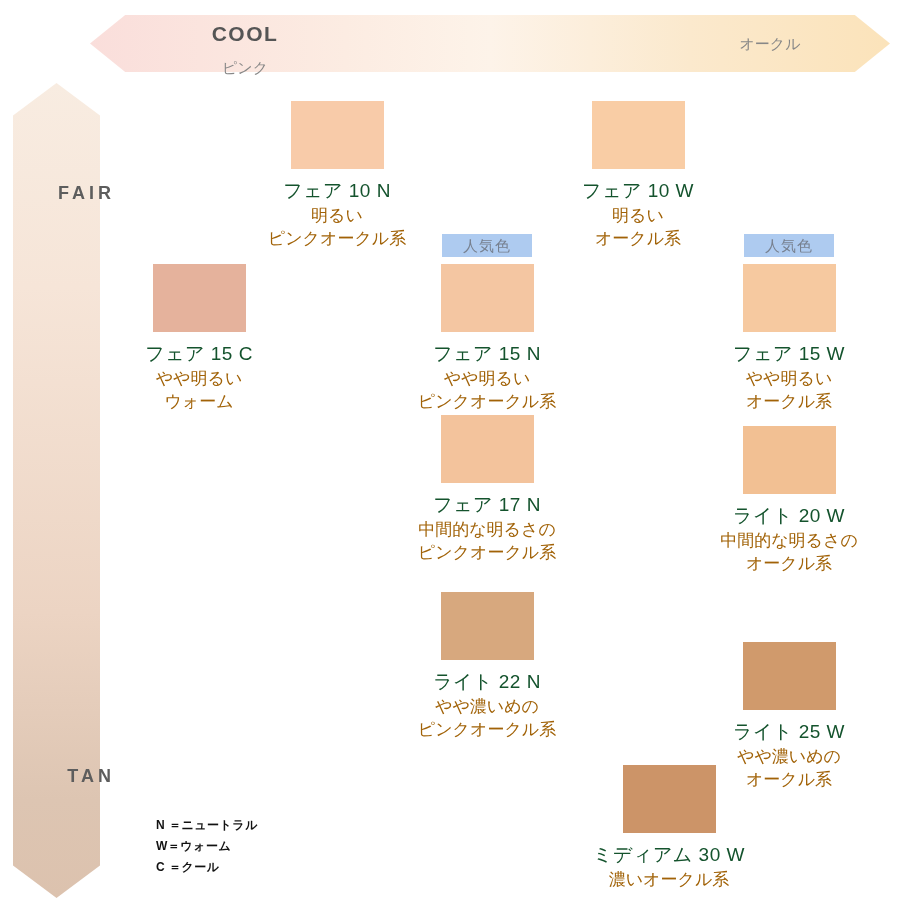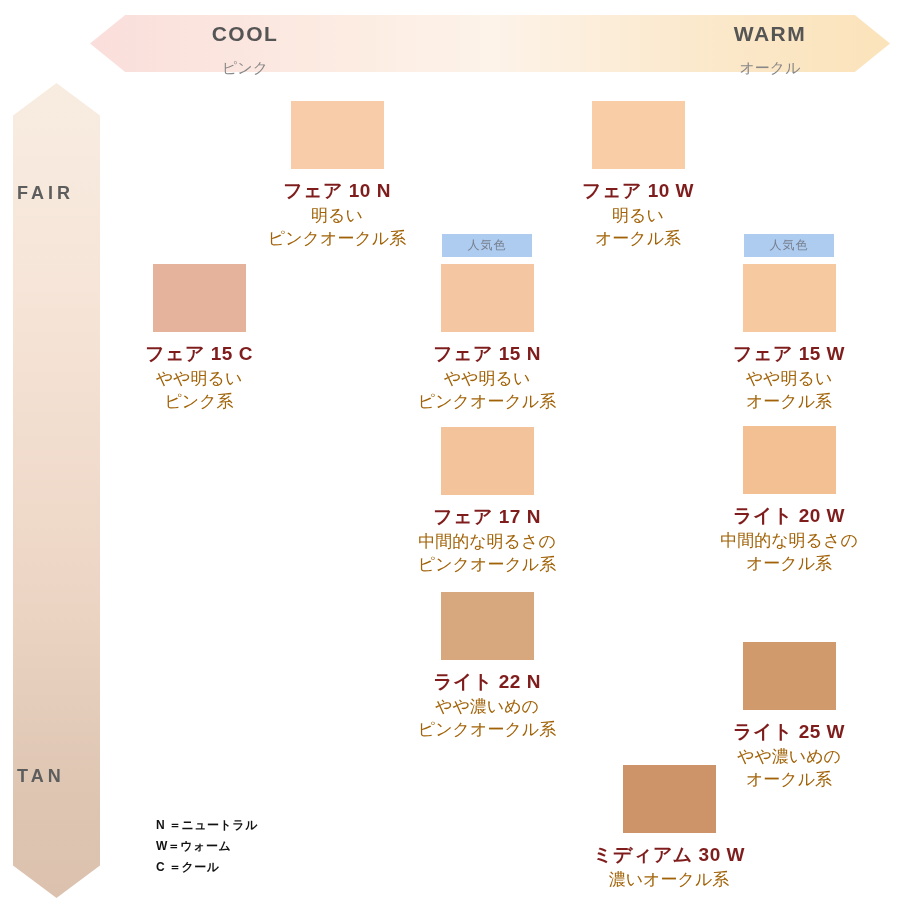--- a/index.html
+++ b/index.html
@@ -17,57 +17,56 @@
   .axis-label-group.cool{left:135px;top:22px;}
   .axis-label-group.warm{left:660px;top:22px;}
   .axis-main{font-size:21px;font-weight:600;letter-spacing:1.5px;color:#555555;}
   .axis-sub{font-size:15px;color:#878787;margin-top:13px;}
   
   .v-arrow{
     position:absolute;left:13px;top:83px;width:87px;height:815px;
     background:linear-gradient(180deg,#f8ece1 0%,#f6e5d8 25%,#ecd4c3 65%,#ddc5b2 88%,#dcc2ae 100%);
     clip-path:polygon(50% 0%,100% 4%,100% 96%,50% 100%,0% 96%,0% 4%);
   }
-  .v-axis-label{position:absolute;left:13px;width:102px;text-align:left;
+  .v-axis-label{position:absolute;left:13px;width:102px;text-align:right;
     font-size:18px;font-weight:600;letter-spacing:4px;color:#5d5d5d;text-indent:4px;}
   .v-axis-label.fair{top:183px;}
   .v-axis-label.tan{top:766px;}
   
   .shade{position:absolute;width:220px;text-align:center;}
   .badge{display:block;width:90px;height:23px;margin:0 auto 7px;
-    font-size:12px;line-height:23px;letter-spacing:1px;}
+    font-size:15px;line-height:23px;letter-spacing:1px;}
   .swatch{width:93px;height:68px;margin:0 auto;}
-  .shade-name{margin-top:9px;font-size:19px;font-weight:bold;color:#7f1d1d;letter-spacing:0.5px;}
+  .shade-name{margin-top:9px;font-size:19px;font-weight:normal;color:#14532d;letter-spacing:0.5px;}
   .shade-desc{font-size:17px;line-height:23px;color:#a16207;}
   .s-f10n{left:227px;top:101px;}
   .s-f10w{left:528px;top:101px;}
   .s-f15c{left:89px;top:264px;}
   .s-f15n{left:377px;top:234px;}
   .s-f15w{left:679px;top:234px;}
-  .s-f17n{left:377px;top:415px;margin-top:12px;}
+  .s-f17n{left:377px;top:415px;}
   .s-l20w{left:679px;top:426px;}
   .s-l22n{left:377px;top:592px;}
   .s-l25w{left:679px;top:642px;}
   .s-m30w{left:559px;top:765px;}
   
   .legend{position:absolute;left:156px;top:815px;}
   .legend-line{font-size:12px;font-weight:600;line-height:21px;color:#121212;letter-spacing:0.5px;}
 </style>
 </head>
 <body>
 
 <div class="stage">
 
   <div class="h-arrow"></div>
   <div class="axis-label-group cool">
     <div class="axis-main">COOL</div>
     <div class="axis-sub">ピンク</div>
   </div>
   <div class="axis-label-group warm">
-    <div class="axis-main">WARM</div>
     <div class="axis-sub">オークル</div>
   </div>
 
   <div class="v-arrow"></div>
   <div class="v-axis-label fair">FAIR</div>
   <div class="v-axis-label tan">TAN</div>
 
   <div class="shade s-f10n">
     <div class="swatch" style="background-color: rgb(248, 203, 169);"></div>
     <div class="shade-name">フェア 10 N</div>
@@ -79,21 +78,21 @@
     <div class="swatch" style="background-color: rgb(249, 205, 165);"></div>
     <div class="shade-name">フェア 10 W</div>
     <div class="shade-desc">明るい</div>
     <div class="shade-desc">オークル系</div>
   </div>
 
   <div class="shade s-f15c">
     <div class="swatch" style="background-color: rgb(229, 178, 156);"></div>
     <div class="shade-name">フェア 15 C</div>
     <div class="shade-desc">やや明るい</div>
-    <div class="shade-desc">ピンク系</div>
+    <div class="shade-desc">ウォーム</div>
   </div>
 
   <div class="shade s-f15n">
     <div class="badge" style="background-color: rgb(174, 203, 240); color: rgb(119, 128, 143);">人気色</div>
     <div class="swatch" style="background-color: rgb(244, 198, 162);"></div>
     <div class="shade-name">フェア 15 N</div>
     <div class="shade-desc">やや明るい</div>
     <div class="shade-desc">ピンクオークル系</div>
   </div>
 

